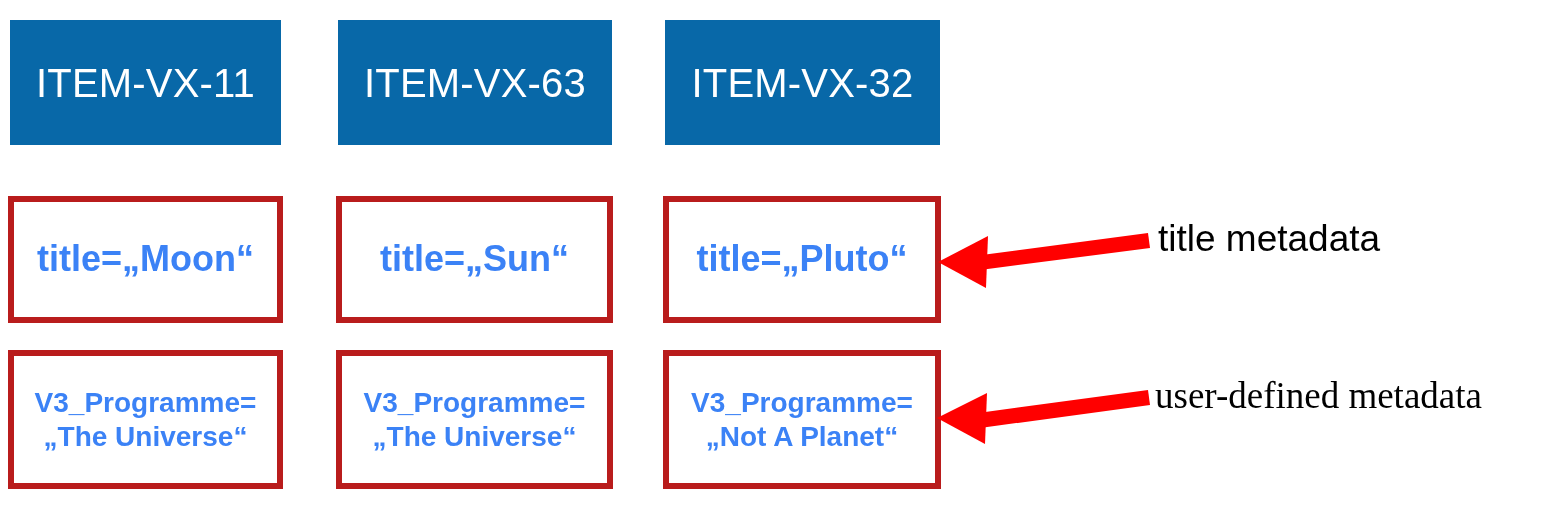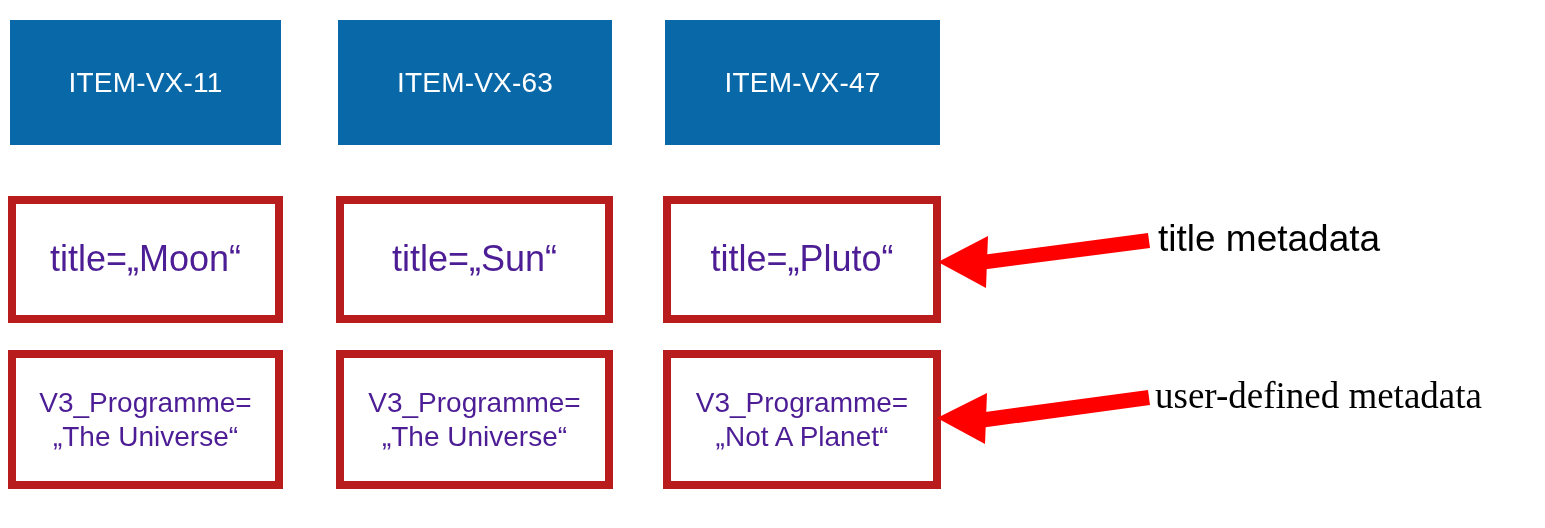--- a/index.html
+++ b/index.html
@@ -20,39 +20,40 @@
 
   
   .item-header {
     position: absolute;
     box-sizing: border-box;
     background: #0868A8;
     color: #ffffff;
     display: flex;
     align-items: center;
     justify-content: center;
-    font-size: 28px;
+    font-size: 40px;
     font-weight: 400;
     letter-spacing: 0.2px;
     line-height: 1;
     white-space: nowrap;
   }
 
   
   .meta-box {
     position: absolute;
     box-sizing: border-box;
     background: #ffffff;
-    border: 8px solid #b91c1c;
-    color: #4c1d95;
+    border: 6px solid #b91c1c;
+    color: #3b82f6;
     display: flex;
     align-items: center;
     justify-content: center;
     text-align: center;
     line-height: 1.18;
+    font-weight: bold;
   }
   .meta-box.system {
     font-size: 36px;
   }
   .meta-box.userdef {
     font-size: 28px;
   }
   .meta-box .box-text {
     display: block;
     white-space: pre-line;
@@ -79,21 +80,21 @@
 
 <div id="canvas">
 
   <div class="item-header" style="left:10px; top:20px; width:271px; height:125px;">
     <span>ITEM-VX-11</span>
   </div>
   <div class="item-header" style="left:338px; top:20px; width:274px; height:125px;">
     <span>ITEM-VX-63</span>
   </div>
   <div class="item-header" style="left:665px; top:20px; width:275px; height:125px;">
-    <span>ITEM-VX-47</span>
+    <span>ITEM-VX-32</span>
   </div>
 
   <div class="meta-box system" style="left:8px; top:196px; width:275px; height:127px;">
     <span class="box-text">title=„Moon“</span>
   </div>
   <div class="meta-box system" style="left:663px; top:196px; width:278px; height:127px;">
     <span class="box-text">title=„Pluto“</span>
   </div>
   <div class="meta-box system" style="left:336px; top:196px; width:277px; height:127px;">
     <span class="box-text">title=„Sun“</span>

